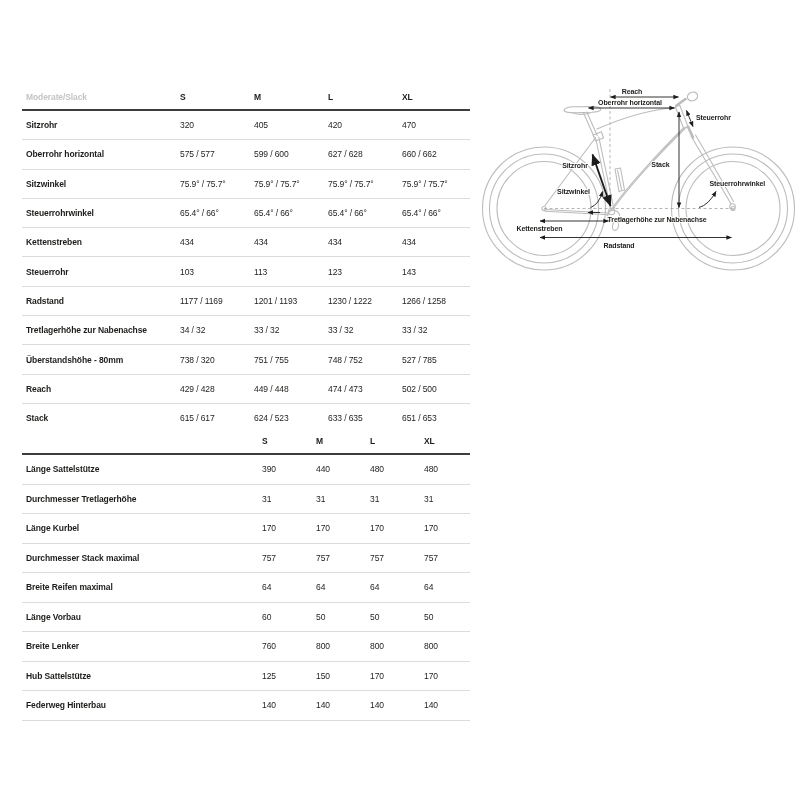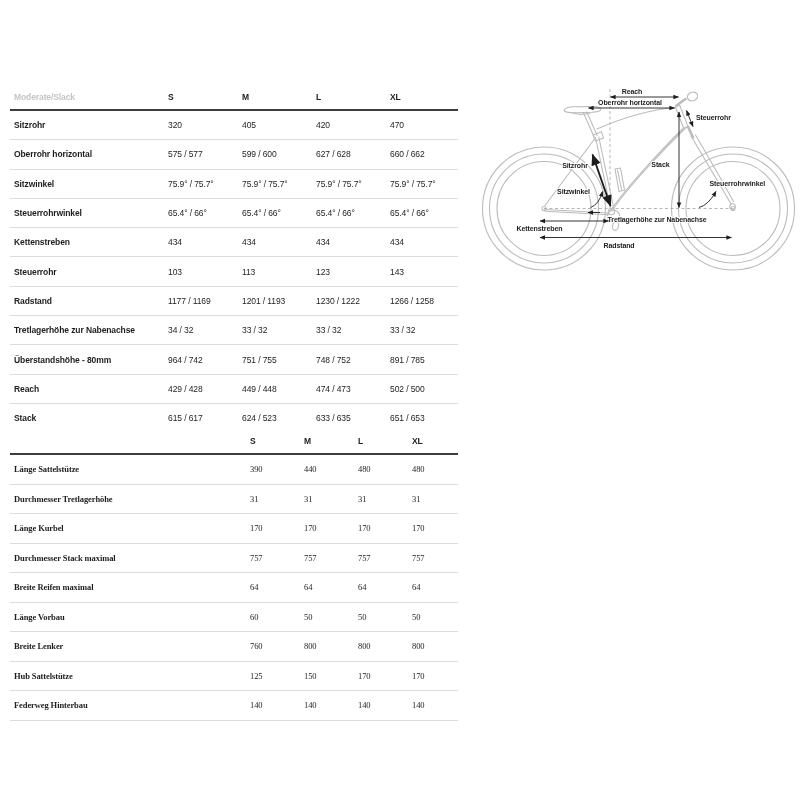--- a/index.html
+++ b/index.html
@@ -1,25 +1,25 @@
 <!DOCTYPE html>
 <html><head>
 <meta charset="utf-8">
 <style>
   html,body{margin:0;padding:0;}
   body{
     width:800px;height:800px;background:#ffffff;position:relative;overflow:hidden;
     font-family:"Liberation Sans",sans-serif;
   }
-  .tbl{position:absolute;width:448px;}
+  .tbl{position:absolute;width:448px;margin-left:12px;}
   .t1{left:10px;top:85px;}
   .t2{left:10px;top:429px;}
   .hrow{position:relative;height:24px;border-bottom:2px solid #3d3d3d;}
   .row{position:relative;height:28.3px;border-bottom:1px solid #dcdcdc;}
-  .t2 .row{height:28.5px;font-family:Liberation Serif, serif;}
+  .t2 .row{height:28.5px;}
   .t1 .rows .row:last-child{border-bottom:none;}
   .cell{
     position:absolute;top:50%;transform:translateY(-50%);
     font-size:8.5px;color:#1d1d1b;white-space:nowrap;letter-spacing:-0.1px;line-height:1;
   }
   .lbl{left:4px;font-weight:bold;}
   .val{font-weight:normal;}
   .head{font-weight:bold;}
   .ghost{color:#c4c4c4;font-weight:bold;left:4px;}
   .t1 .c1{left:158px}.t1 .c2{left:232px}.t1 .c3{left:306px}.t1 .c4{left:380px}
@@ -98,24 +98,24 @@
       </div>
       <div class="row">
         <span class="cell lbl">Tretlagerhöhe zur Nabenachse</span>
         <span class="cell val c1">34 / 32</span>
         <span class="cell val c2">33 / 32</span>
         <span class="cell val c3">33 / 32</span>
         <span class="cell val c4">33 / 32</span>
       </div>
       <div class="row">
         <span class="cell lbl">Überstandshöhe - 80mm</span>
-        <span class="cell val c1">964 / 742</span>
+        <span class="cell val c1">738 / 320</span>
         <span class="cell val c2">751 / 755</span>
         <span class="cell val c3">748 / 752</span>
-        <span class="cell val c4">891 / 785</span>
+        <span class="cell val c4">527 / 785</span>
       </div>
       <div class="row">
         <span class="cell lbl">Reach</span>
         <span class="cell val c1">429 / 428</span>
         <span class="cell val c2">449 / 448</span>
         <span class="cell val c3">474 / 473</span>
         <span class="cell val c4">502 / 500</span>
       </div>
       <div class="row">
         <span class="cell lbl">Stack</span>

